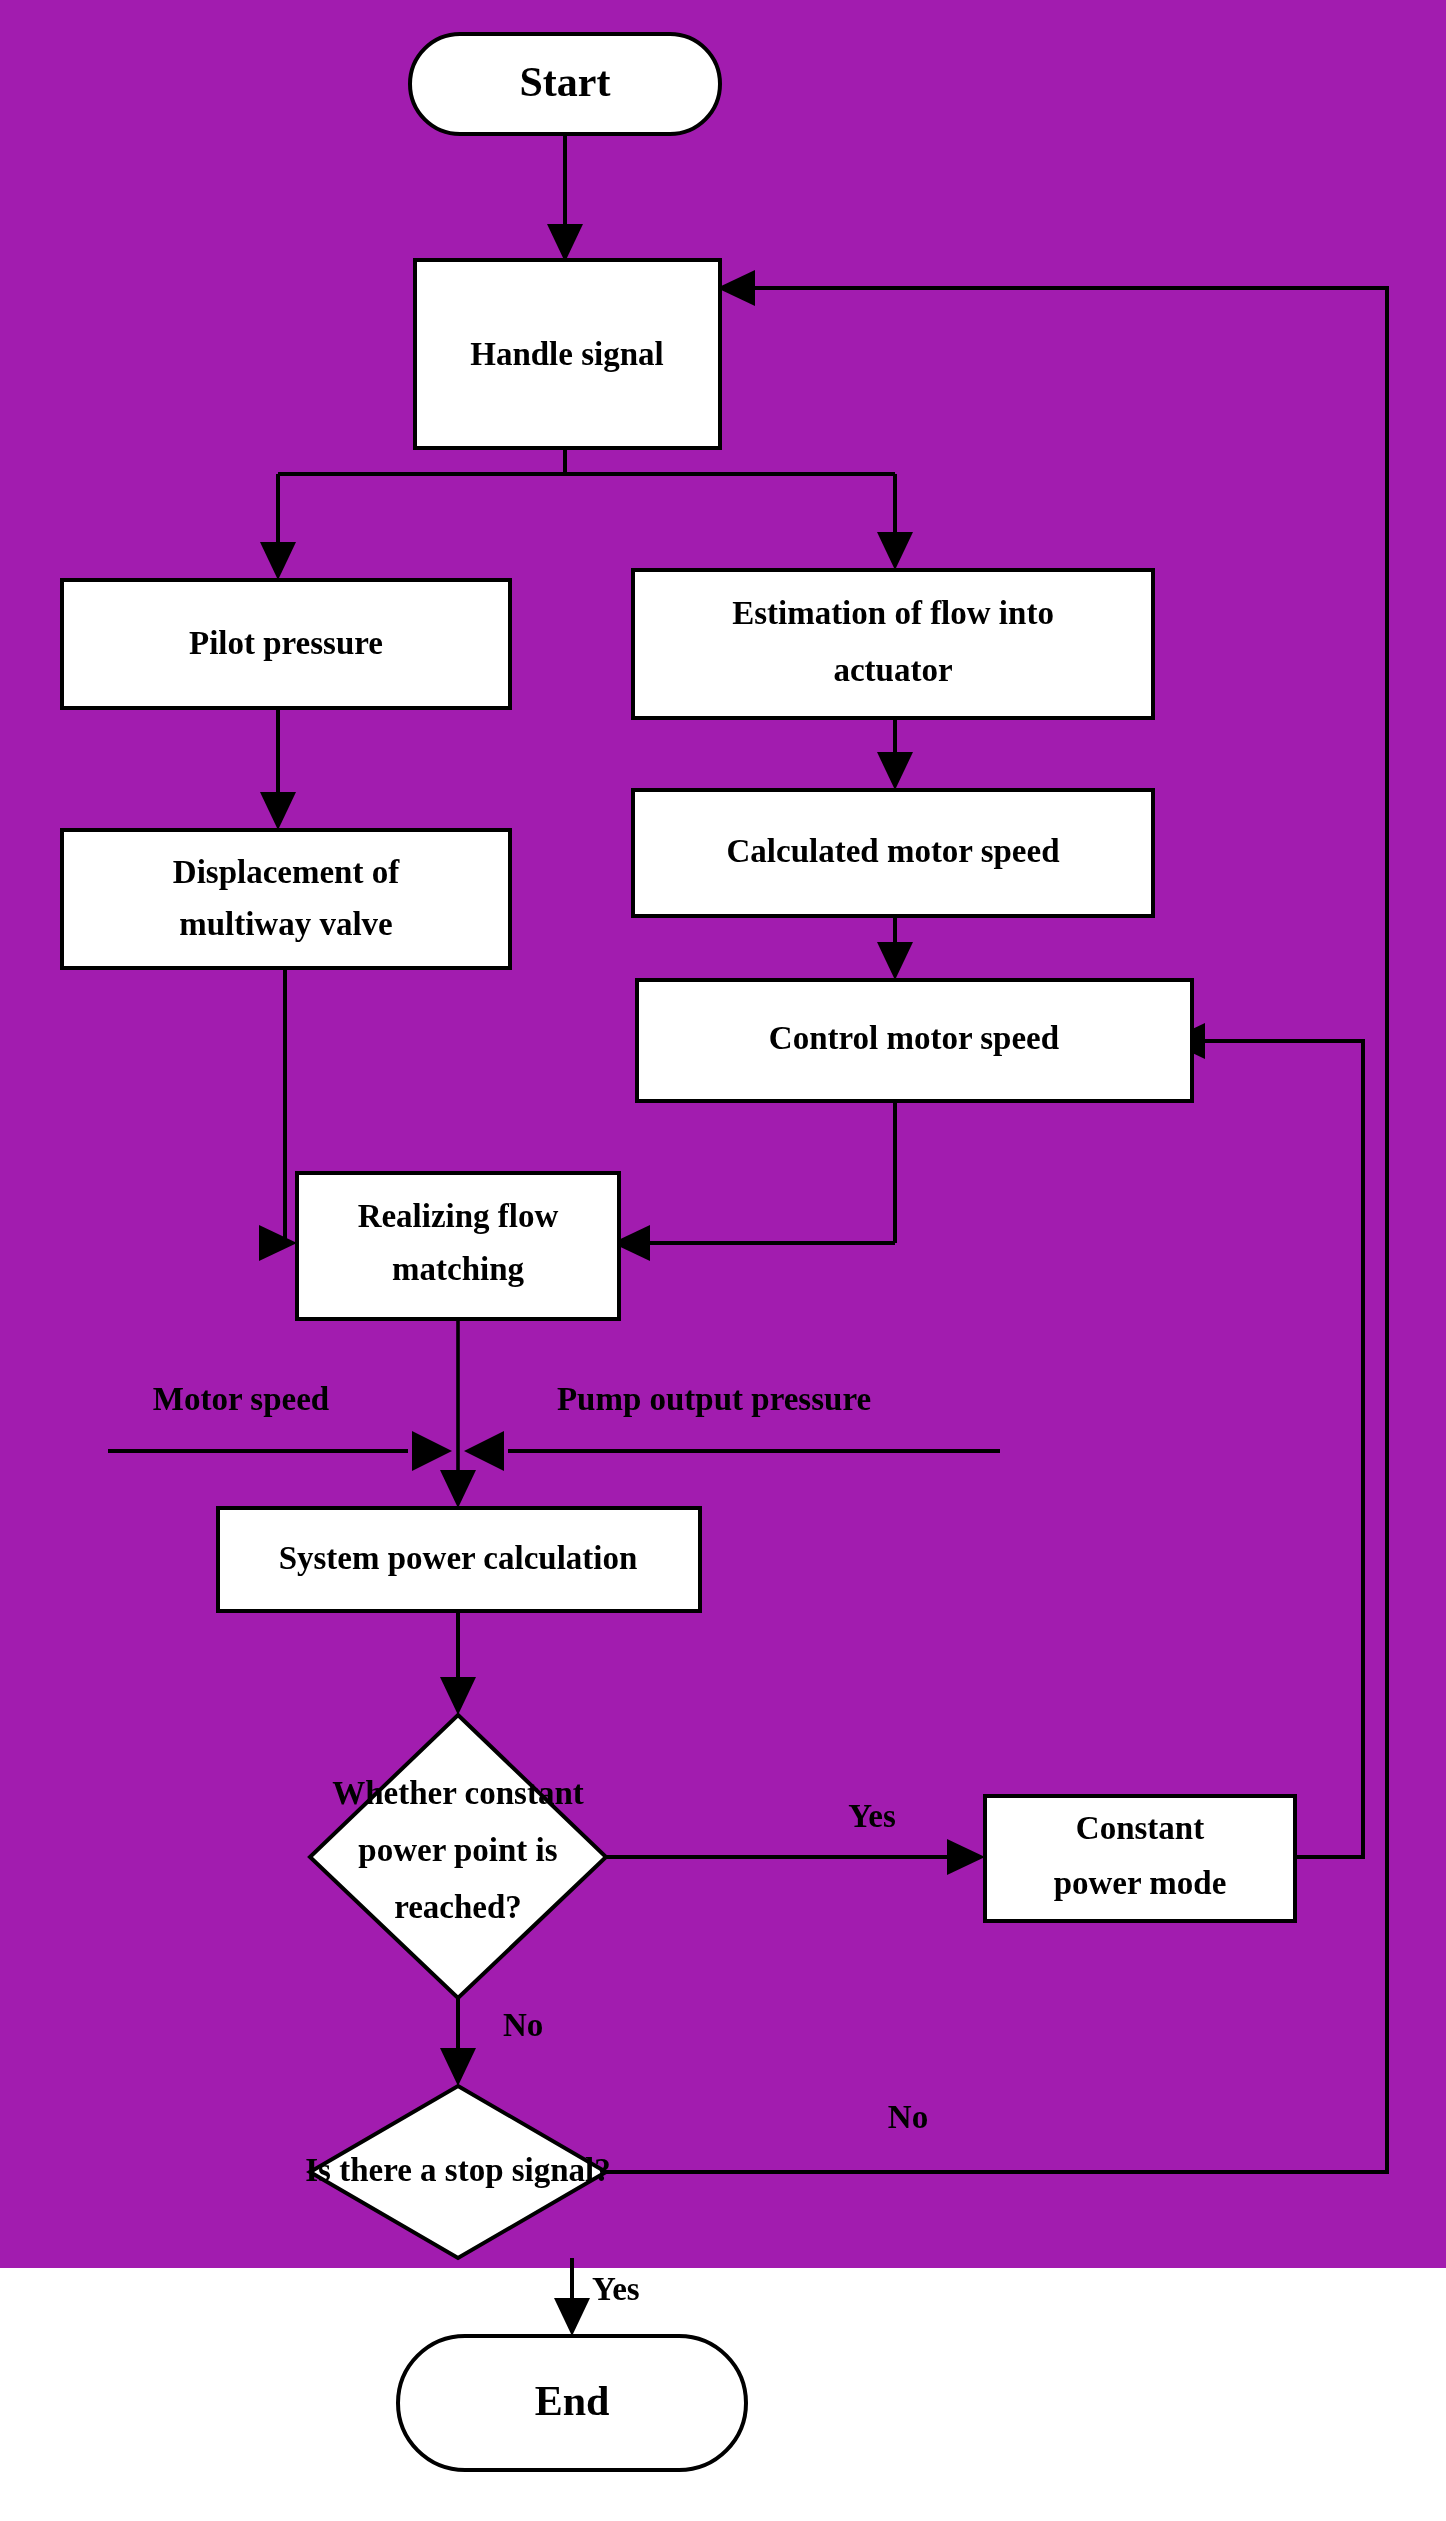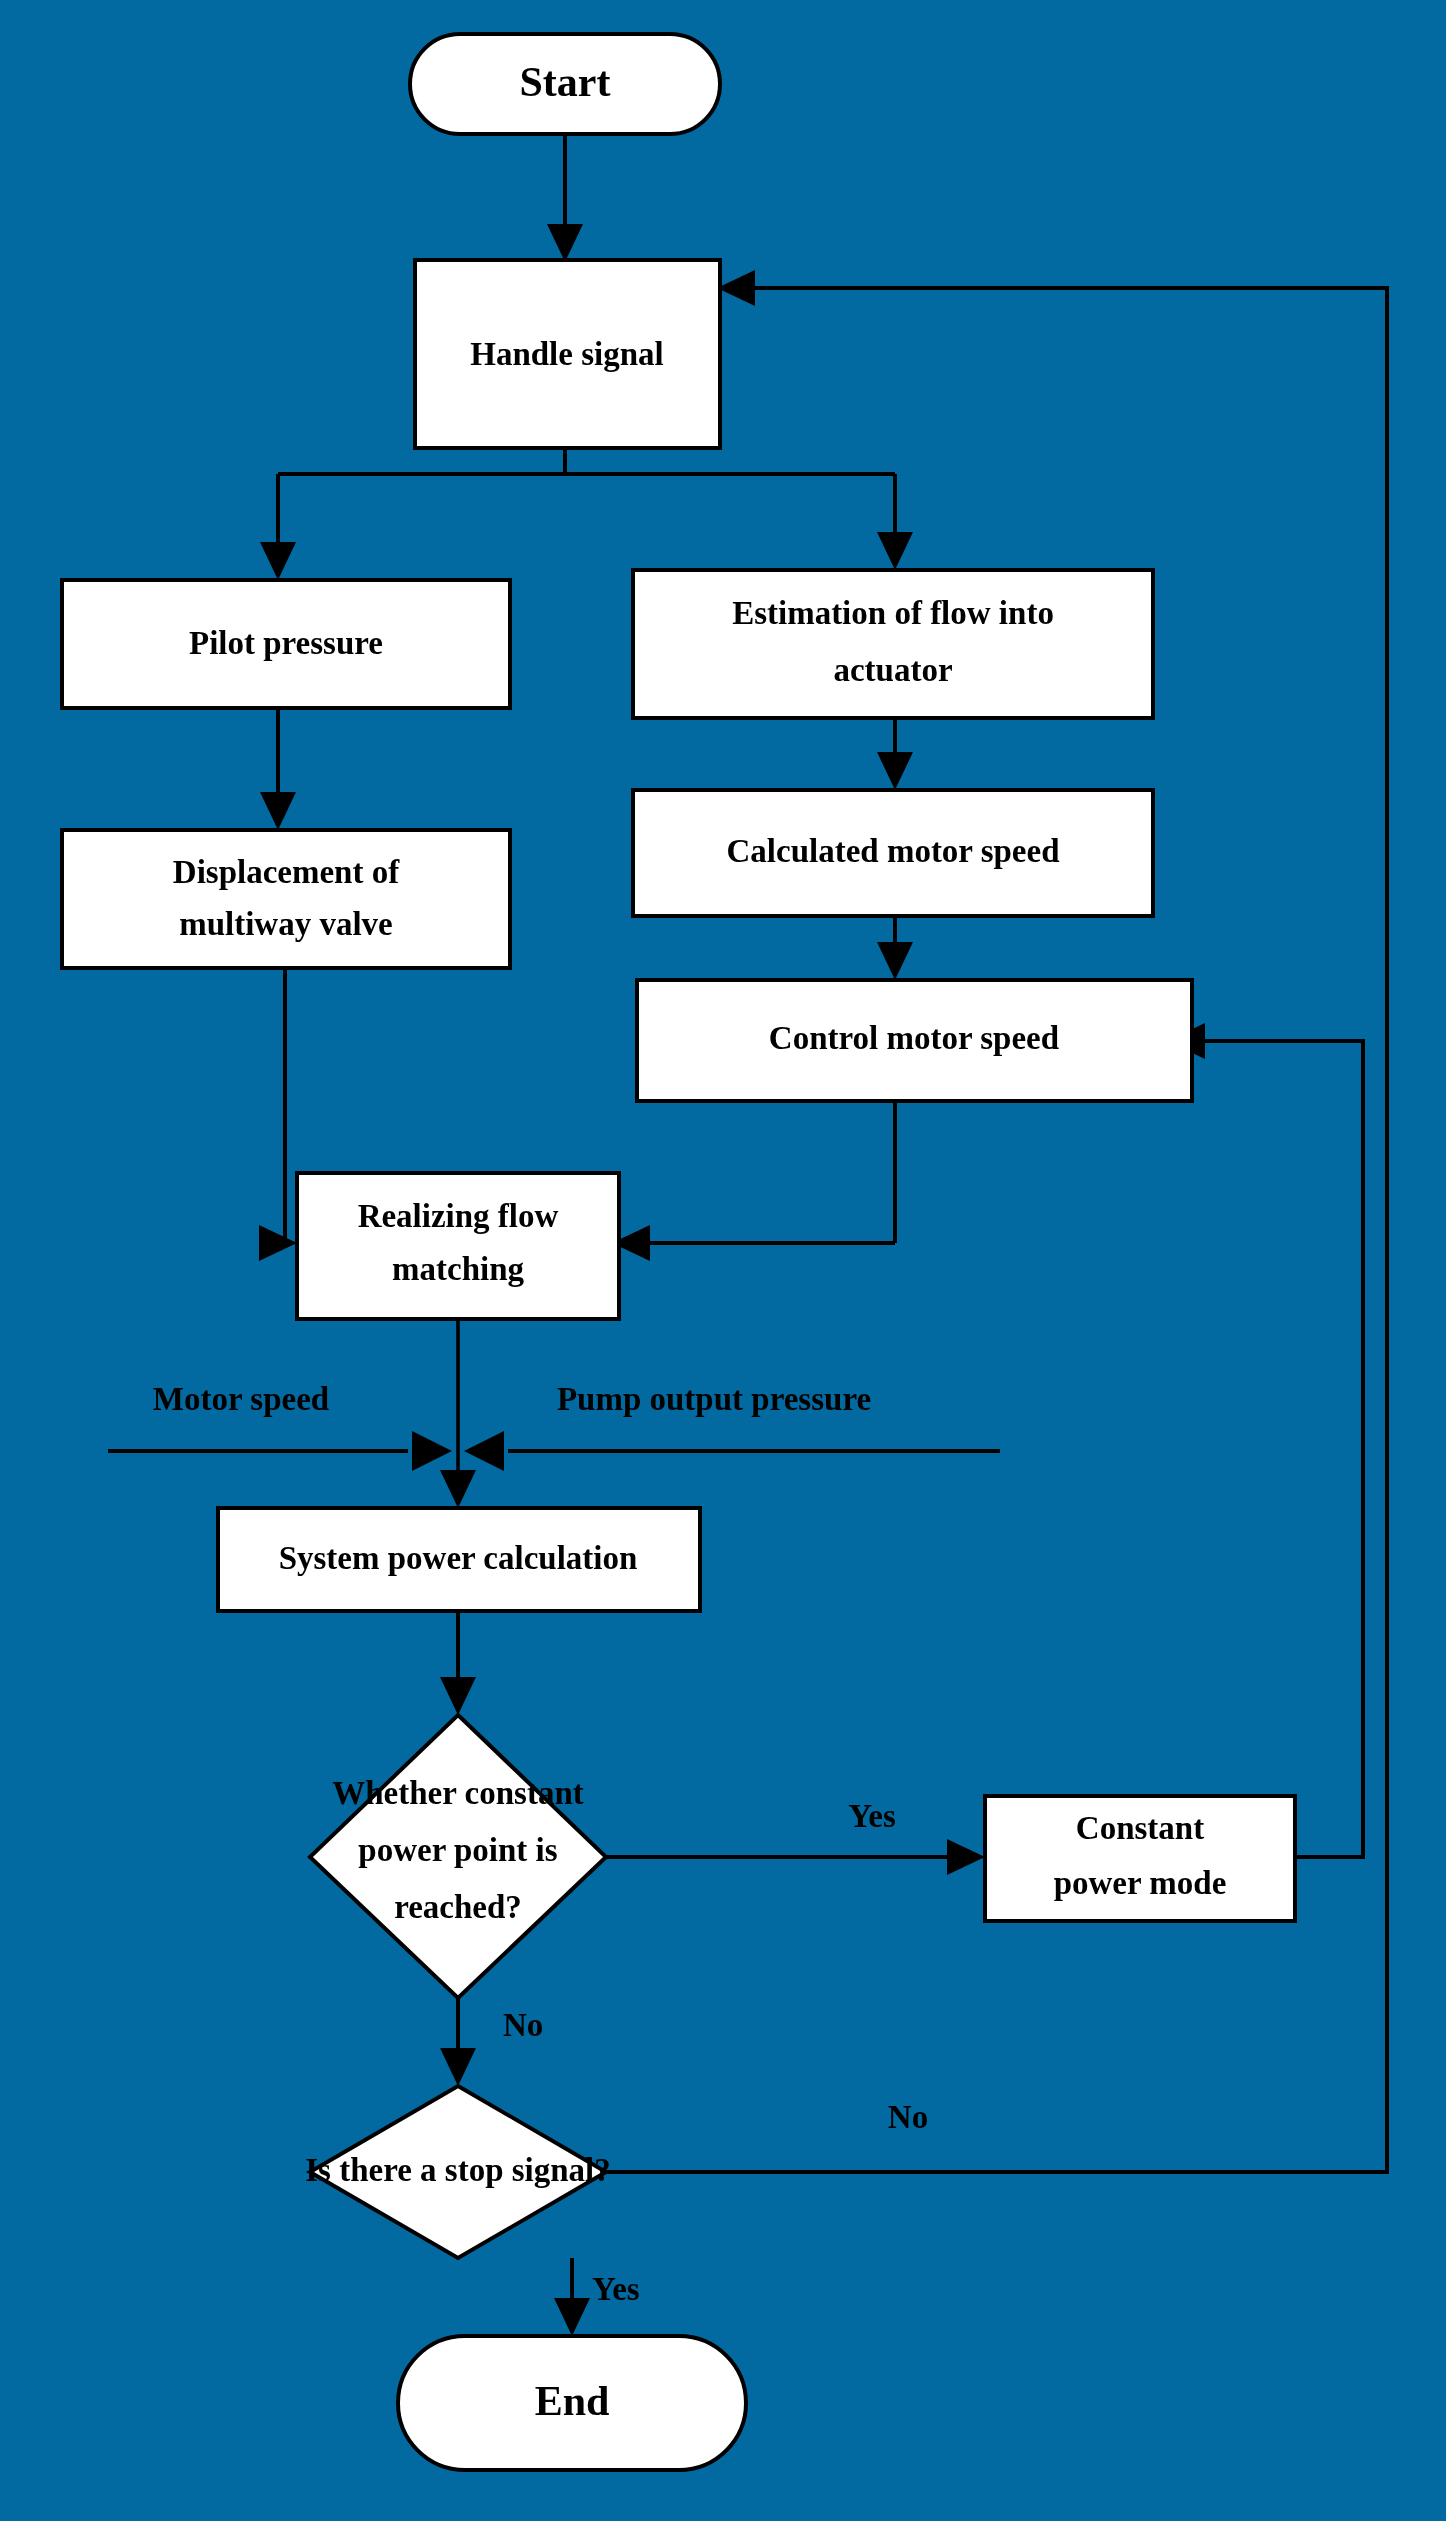--- a/index.html
+++ b/index.html
@@ -9,22 +9,22 @@
   }
   body {
     width: 1446px;
     height: 2521px;
     font-family: "Liberation Serif", "DejaVu Serif", serif;
     overflow: hidden;
   }
   #flowchart-root {
     position: relative;
     width: 1446px;
-    height: 2521px;
-    background: #0369a1;
+    height: 2268px;
+    background: #a21caf;
   }
   svg#chart-svg {
     position: absolute;
     left: 0;
     top: 0;
     width: 1446px;
     height: 2521px;
     display: block;
   }
   .node-shape {

